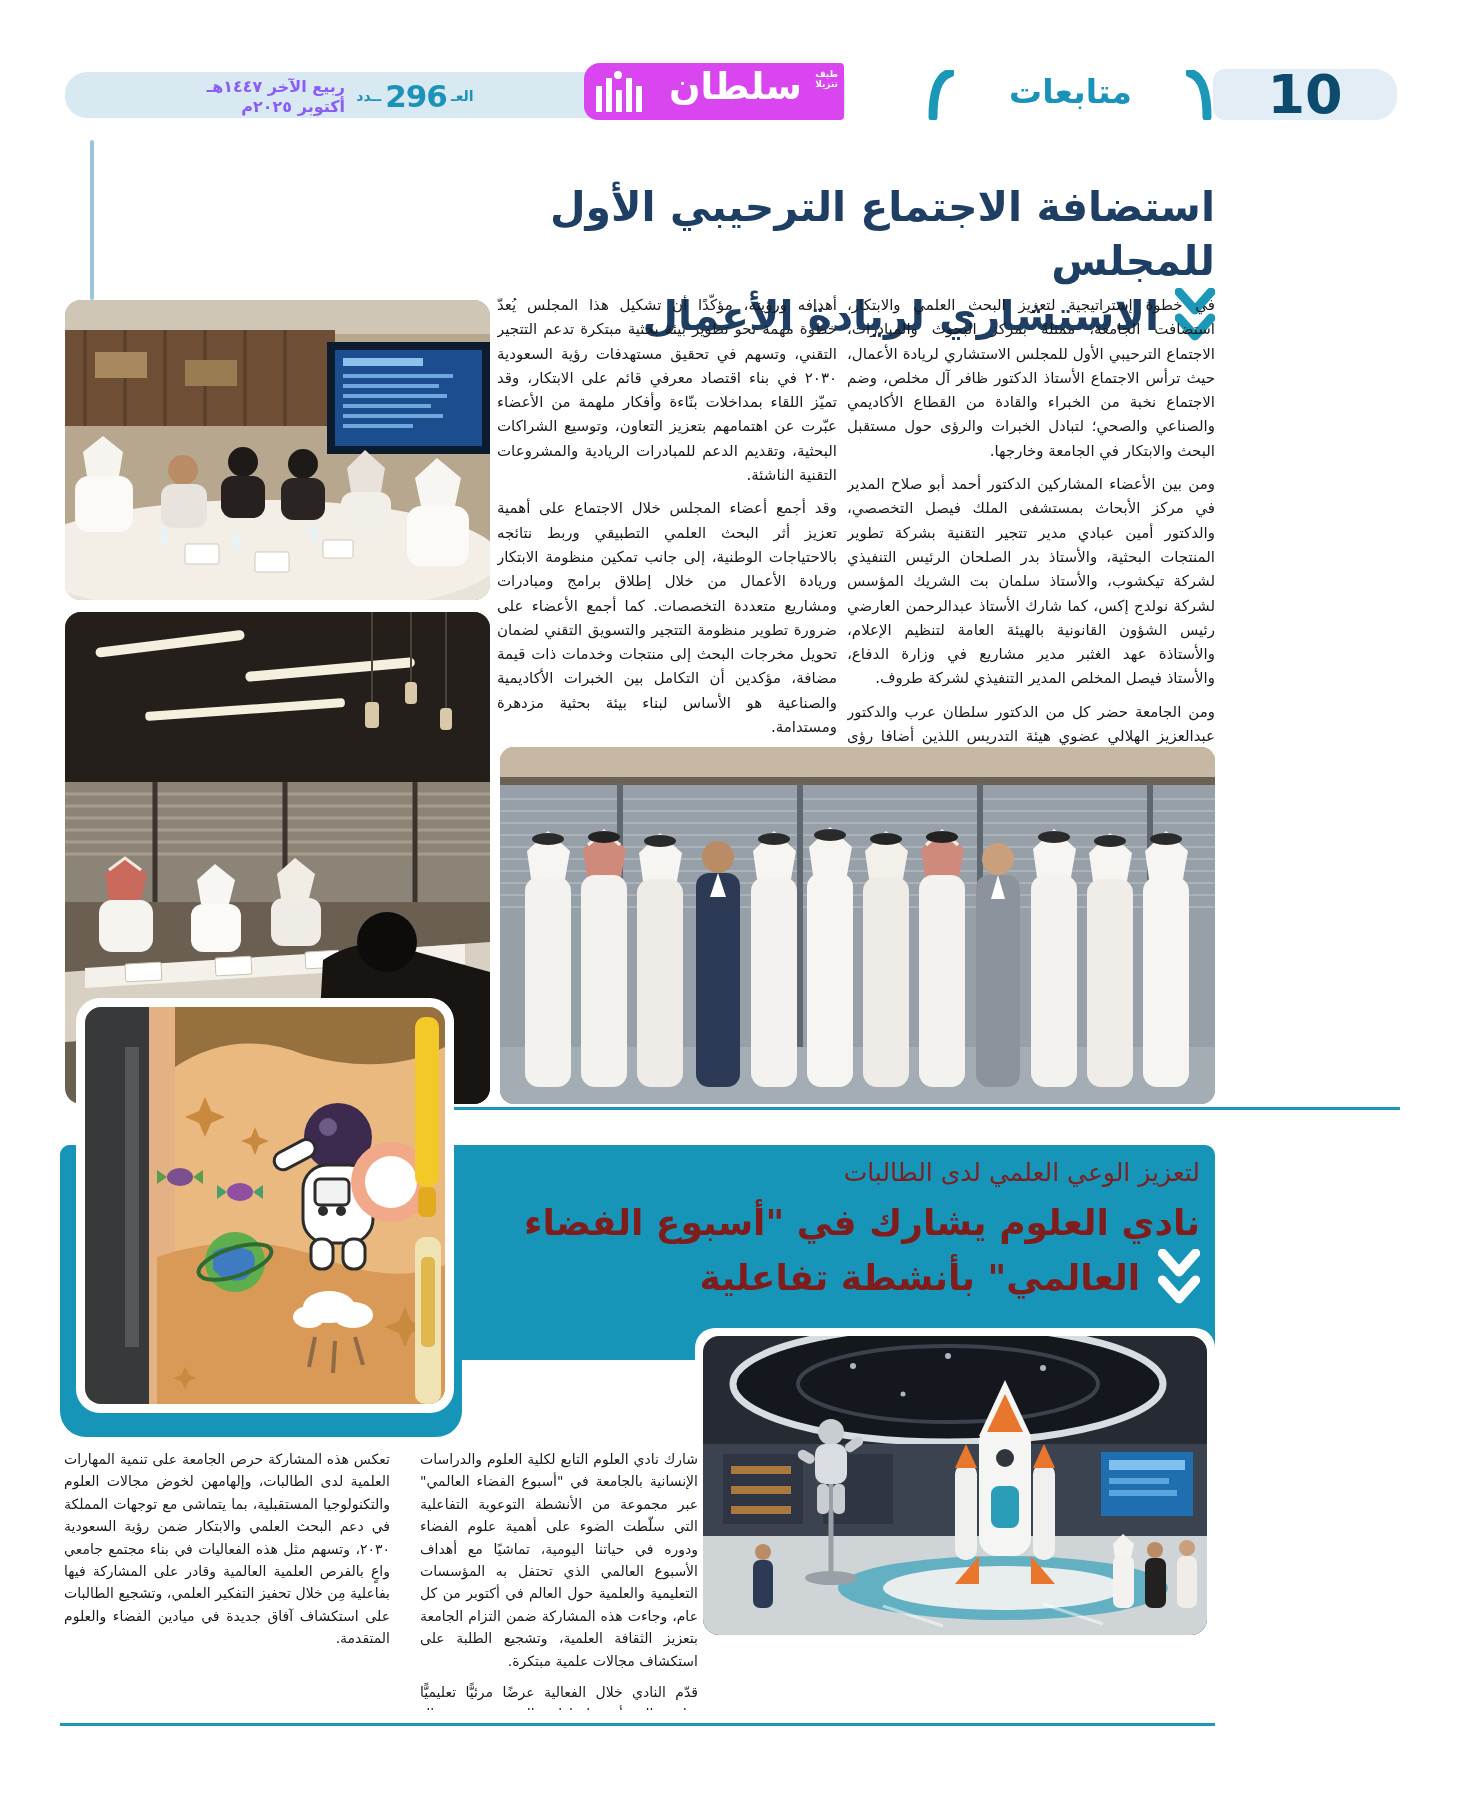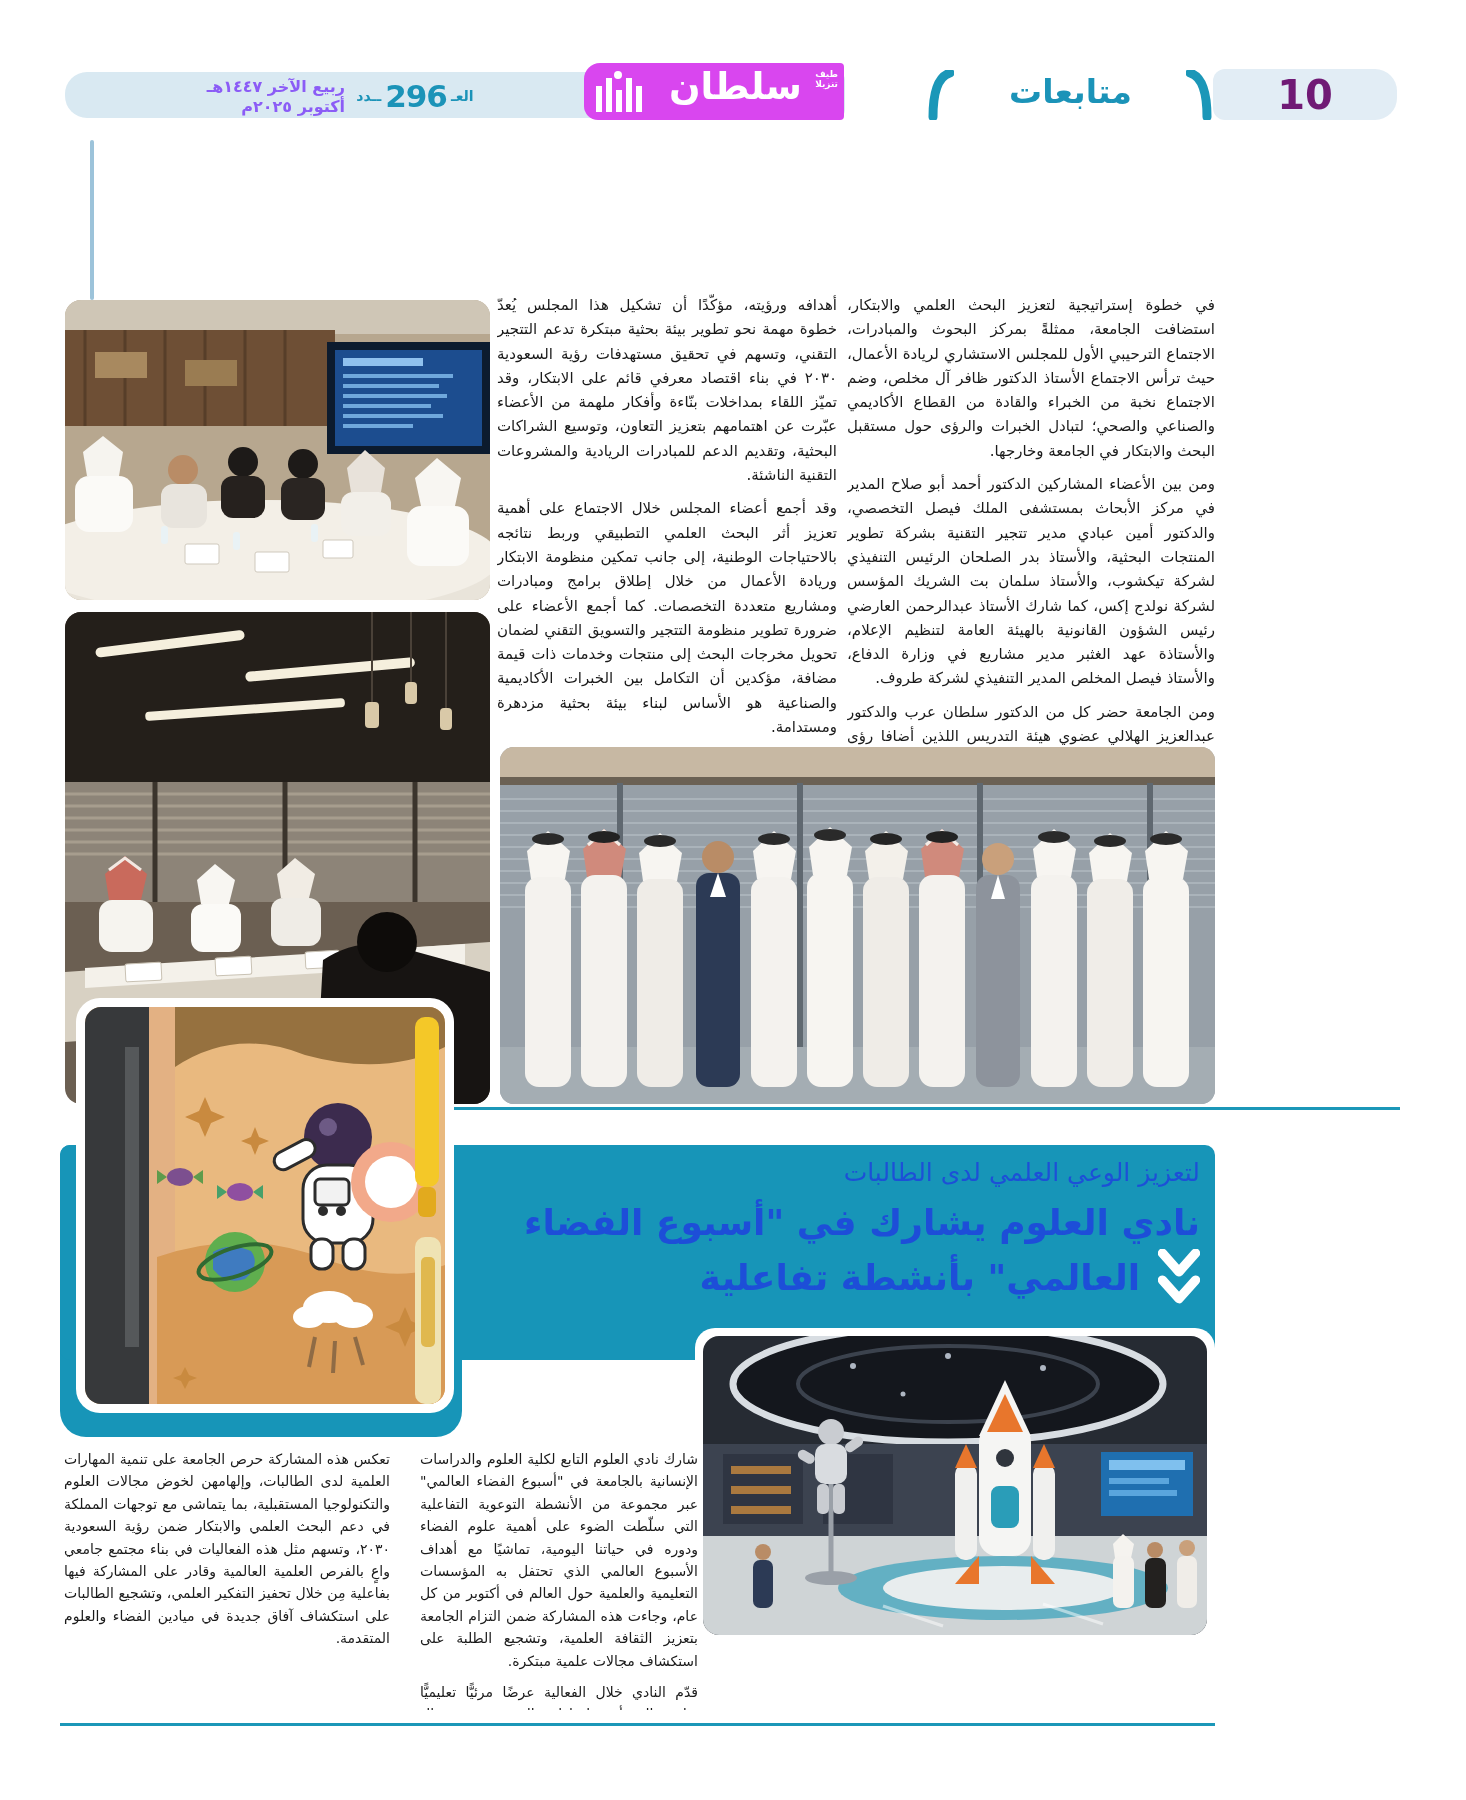--- a/index.html
+++ b/index.html
@@ -13,36 +13,36 @@
   .issuebox .small { font-size:14px; font-weight:bold; }
   .issuebox .big { font-size:31px; font-weight:bold; letter-spacing:-1px; }
   .logoblock { position:absolute; left:584px; top:63px; width:260px; height:57px; background:#d946ef; border-radius:16px 4px 4px 14px; overflow:hidden; }
   .logoword { position:absolute; right:42px; top:2px; color:#fff; font-size:37px; font-weight:bold; }
   .logotag { position:absolute; right:6px; top:6px; color:#fff; font-size:9px; font-weight:bold; line-height:1.15; text-align:right; }
   .logobars { position:absolute; left:12px; bottom:8px; display:flex; align-items:flex-end; gap:4px; }
   .logobars i { display:block; width:6px; background:#fff; }
   .logodot { position:absolute; left:30px; top:8px; width:8px; height:8px; border-radius:50%; background:#fff; }
   .bracket { position:absolute; width:26px; height:50px; }
   .sectionlabel { position:absolute; left:958px; top:72px; width:225px; text-align:center; color:#1b93b8; font-size:33px; font-weight:bold; }
-  .numbox { position:absolute; left:1213px; top:69px; width:184px; height:51px; background:#e2edf5; border-radius:12px 22px 22px 12px; display:flex; align-items:center; justify-content:center; color:#701a75; font-size:40px; font-weight:bold; }
+  .numbox { position:absolute; left:1213px; top:69px; width:184px; height:51px; background:#e2edf5; border-radius:12px 22px 22px 12px; display:flex; align-items:center; justify-content:center; color:#0c4a6e; font-size:54px; font-weight:bold; }
 
   
   .vrule { position:absolute; left:90px; top:140px; width:4px; height:160px; background:#9cc3da; border-radius:2px; }
   .headline1 { position:absolute; right:251px; top:180px; width:788px; color:#1e3e63; font-weight:bold; font-size:41px; line-height:1.32; text-align:right; direction:rtl; }
   .headline1 .l2wrap { display:flex; direction:rtl; justify-content:flex-start; align-items:center; gap:16px; }
   .photo { position:absolute; overflow:hidden; border-radius:16px; }
   .photo svg { display:block; width:100%; height:100%; }
   .bodycol { position:absolute; direction:rtl; text-align:justify; color:#1a1a1a; font-size:15px; line-height:1.62; overflow:hidden; }
   .bodycol p { margin:0 0 9px 0; }
   .hr-teal { position:absolute; height:3px; background:#1b97b8; }
 
   
   .banner { position:absolute; left:60px; top:1145px; width:1155px; height:215px; background:#1795b8; border-radius:10px; }
   .banner-underlay { position:absolute; left:60px; top:1145px; width:402px; height:292px; background:#1795b8; border-radius:10px 10px 26px 26px; }
-  .bannertext { position:absolute; left:470px; top:1158px; width:730px; direction:rtl; text-align:right; color:#1d4ed8; }
+  .bannertext { position:absolute; left:470px; top:1158px; width:730px; direction:rtl; text-align:right; color:#7f1d1d; }
   .bannertext .kicker { font-size:25px; font-weight:400; margin-bottom:10px; opacity:.97; }
   .bannertext .hline { font-size:36px; font-weight:bold; line-height:1.45; }
   .bannertext .l2wrap { display:flex; direction:rtl; justify-content:flex-start; align-items:center; gap:18px; }
   .card { position:absolute; background:#fff; overflow:hidden; }
   .card svg { display:block; width:100%; height:100%; border-radius:16px; }
   .toycard { left:76px; top:998px; width:378px; height:415px; border-radius:24px; padding:9px; }
   .spacecard { left:695px; top:1328px; width:520px; height:315px; border-radius:20px; padding:8px; }
 </style>
 </head>
 <body>
@@ -85,20 +85,30 @@
   <div class="sectionlabel">متابعات</div>
 
   <svg class="bracket" style="left:1186px; top:70px;" viewBox="0 0 26 50">
     <path d="M4 3 Q21 8 21 47" fill="none" stroke="#1b97b8" stroke-width="9" stroke-linecap="round"></path>
   </svg>
 
   <div class="numbox">10</div>
 
   <div class="vrule"></div>
 
+  <div class="headline1">
+    <div>استضافة الاجتماع الترحيبي الأول للمجلس</div>
+    <div class="l2wrap">
+      <svg width="40" height="56" viewBox="0 0 40 56">
+        <path d="M4 4 L20 22 L36 4" fill="none" stroke="#1b97b8" stroke-width="9" stroke-linecap="round" stroke-linejoin="round"></path>
+        <path d="M4 30 L20 48 L36 30" fill="none" stroke="#1b97b8" stroke-width="9" stroke-linecap="round" stroke-linejoin="round"></path>
+      </svg>
+      <span>الاستشاري لريادة الأعمال</span>
+    </div>
+  </div>
 
   <div class="photo" style="left:65px; top:300px; width:425px; height:300px;">
     <svg viewBox="0 0 425 300" preserveAspectRatio="none">
       <rect width="425" height="300" fill="#b7a78f"></rect>
       <rect x="0" y="0" width="425" height="34" fill="#cfc6b6"></rect>
       <rect x="0" y="30" width="270" height="96" fill="#6e4f35"></rect>
       <g stroke="#573e29" stroke-width="3">
           <line x1="20" y1="30" x2="20" y2="126"></line>
           <line x1="60" y1="30" x2="60" y2="126"></line>
           <line x1="100" y1="30" x2="100" y2="126"></line>

